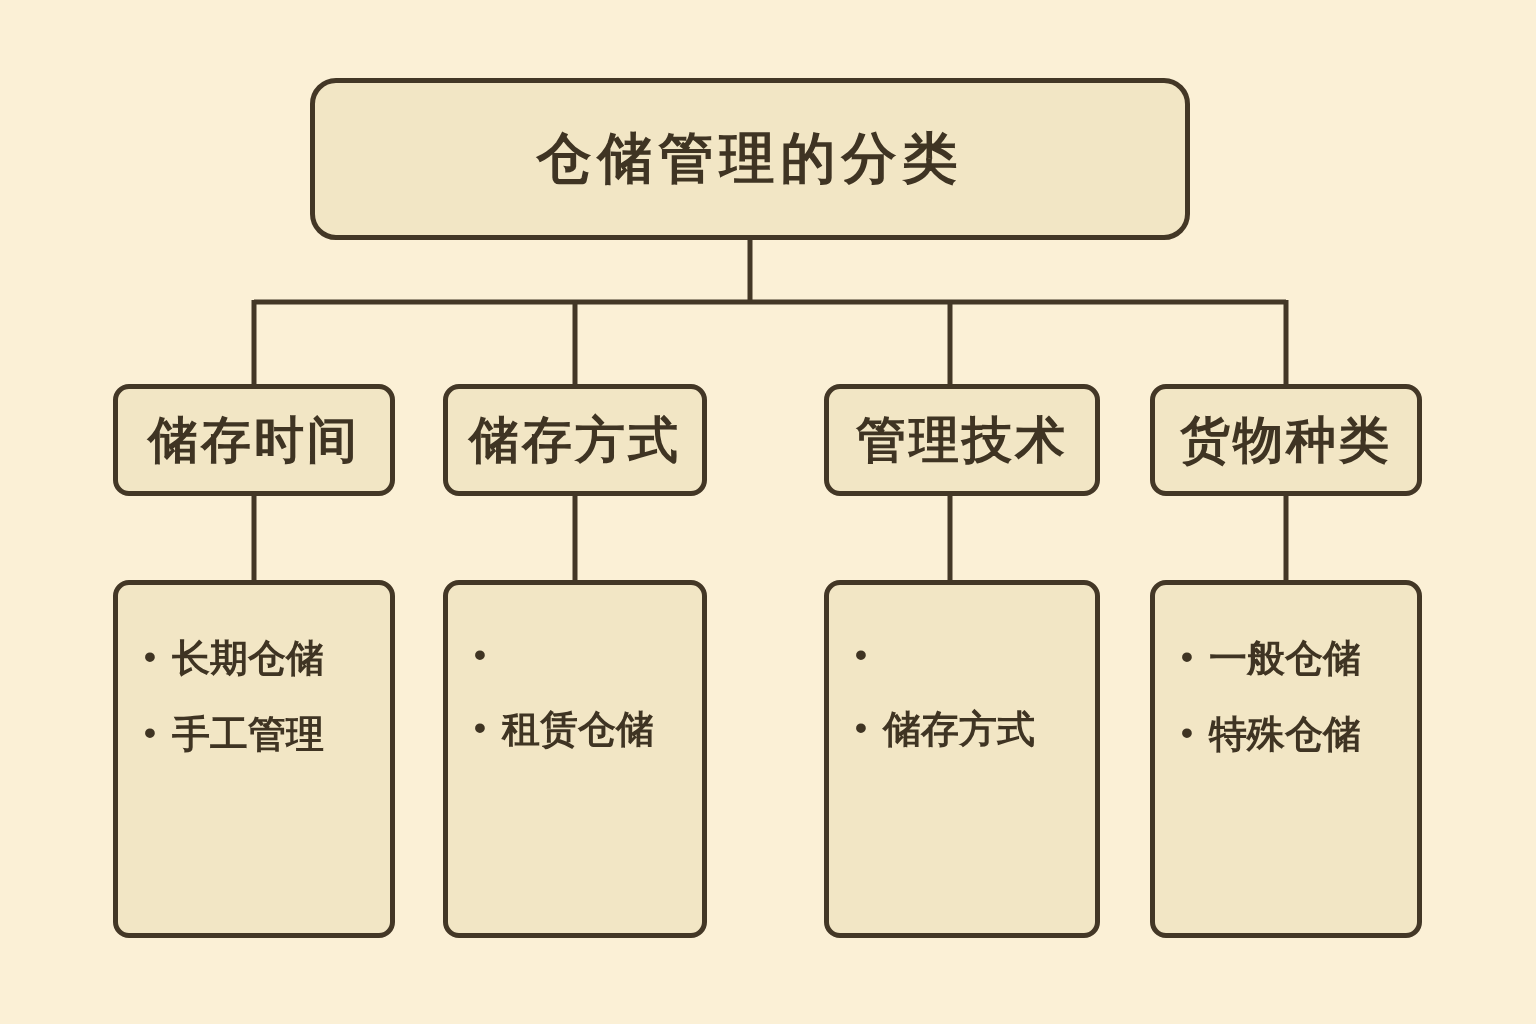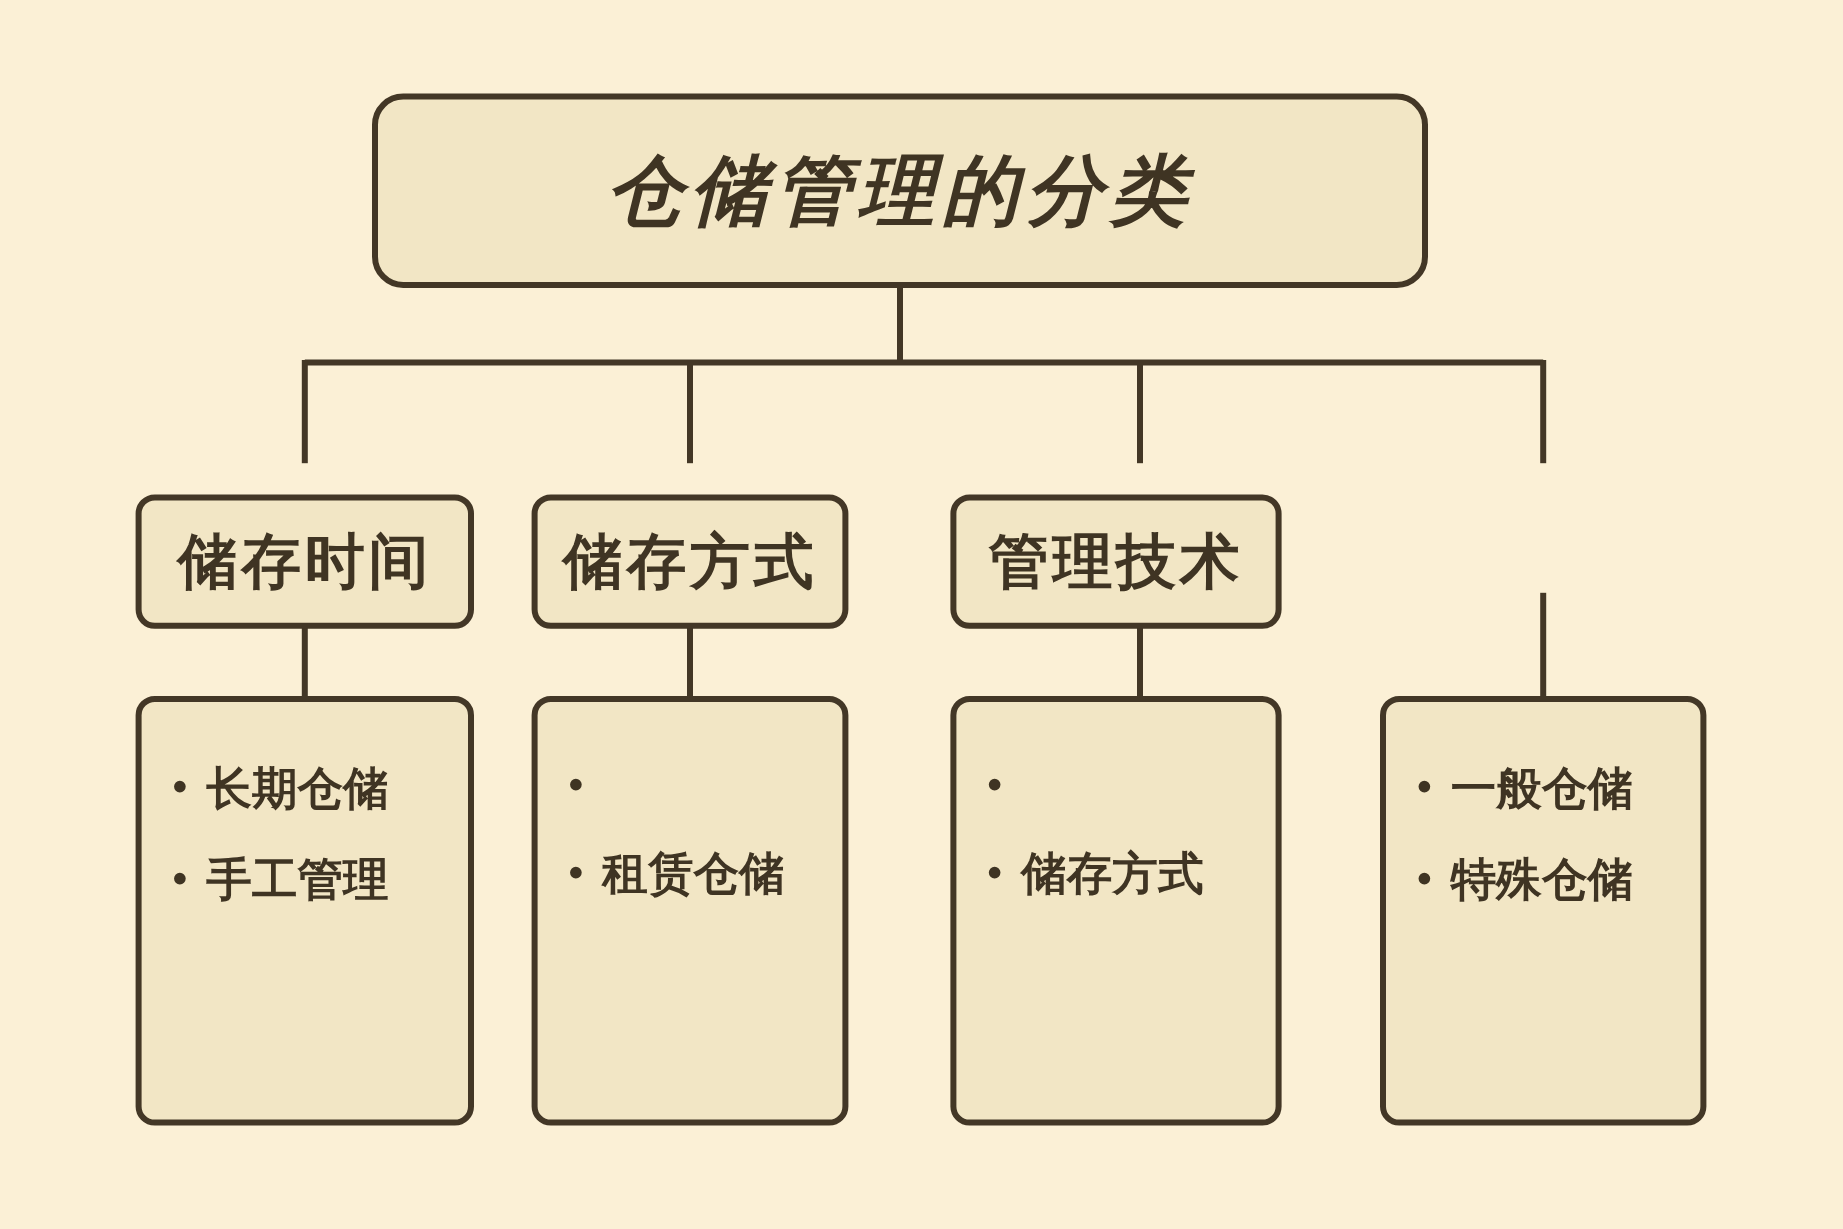--- a/index.html
+++ b/index.html
@@ -37,31 +37,29 @@
     display: flex;
     align-items: center;
     justify-content: center;
   }
   .node.root {
     left: 310px; top: 78px;
     width: 880px; height: 162px;
     border-radius: 26px;
   }
   .root-title {
-    font-size: 64px;
+    font-size: 55px;
     font-weight: 700;
     letter-spacing: 6px;
     white-space: nowrap;
-    font-style: italic;
   }
   .node.category {
     top: 384px; height: 112px;
     border-radius: 16px;
     border-width: 5px;
-    margin-top: 28px;
   }
   .category-label {
     font-size: 50px;
     font-weight: 700;
     letter-spacing: 3px;
     white-space: nowrap;
   }
   .node.detail {
     top: 580px; height: 358px;
     border-radius: 16px;
@@ -81,21 +79,21 @@
     white-space: nowrap;
   }
   .bullet {
     font-size: 34px;
     margin-right: 16px;
     transform: translateY(-2px);
   }
   
   .col1 { left: 113px;  width: 282px; }
   .col2 { left: 443px;  width: 264px; text-align: right; }
-  .col3 { left: 792px;  width: 276px; }
+  .col3 { left: 824px;  width: 276px; }
   .col4 { left: 1150px; width: 272px; }
 </style>
 </head>
 <body>
 
 <div class="canvas">
 
   <svg class="connectors" viewBox="0 0 1536 1024">
     <line x1="750" y1="238" x2="750" y2="302"></line>
     <line x1="254" y1="302" x2="1286" y2="302"></line>
@@ -114,20 +112,23 @@
   </div>
 
   <div class="node category col1">
     <span class="category-label">储存时间</span>
   </div>
   <div class="node category col2">
     <span class="category-label">储存方式</span>
   </div>
   <div class="node category col3">
     <span class="category-label">管理技术</span>
+  </div>
+  <div class="node category col4">
+    <span class="category-label">货物种类</span>
   </div>
 
   <div class="node detail col1">
     <div class="list-item">
       <span class="bullet">•</span>
       <span>长期仓储</span>
     </div>
     <div class="list-item">
       <span class="bullet">•</span>
       <span>手工管理</span>

